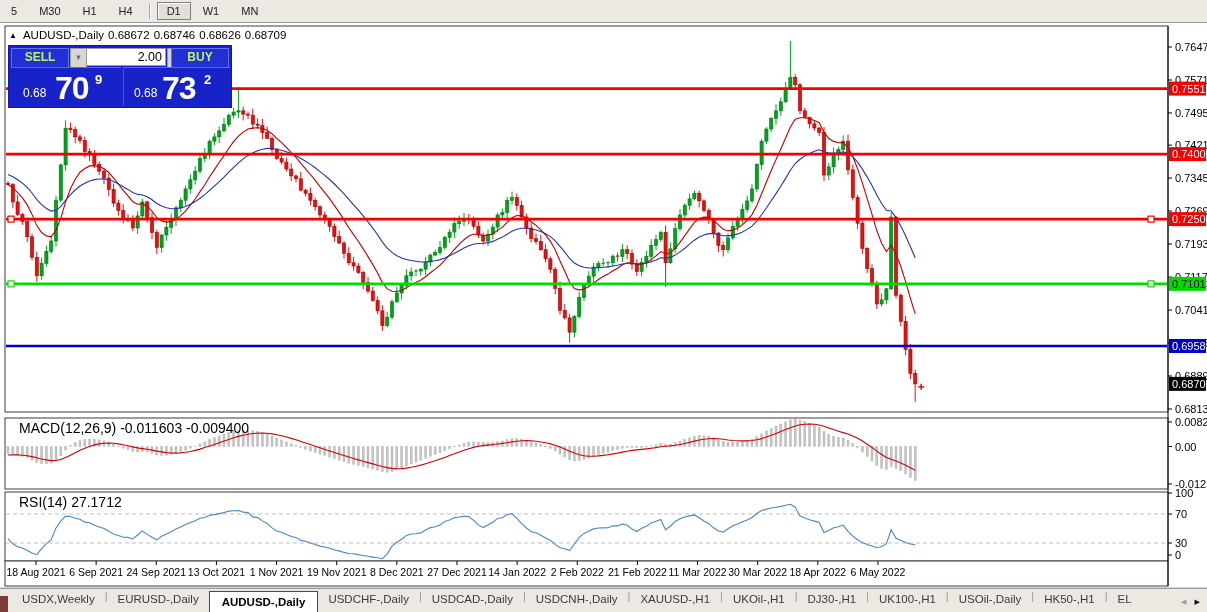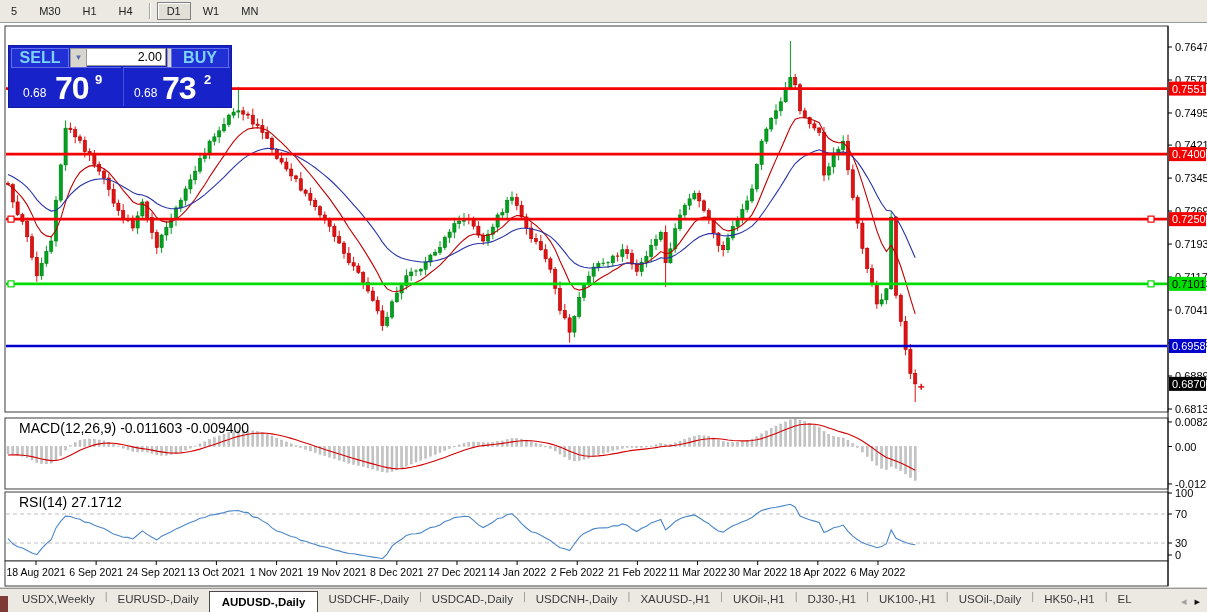--- a/index.html
+++ b/index.html
@@ -17,21 +17,21 @@
   #chart-svg{position:absolute;left:0;top:0;}
 
   #ohlc-header{position:absolute;left:9px;top:6px;font-size:11.5px;color:#000;letter-spacing:0;}
   #ohlc-header .tri{font-size:8px;position:relative;top:-1px;margin-right:6px;}
   #ohlc-header span{margin-right:4px;}
 
   
   #trade-panel{position:absolute;left:8px;top:22px;width:222px;height:61px;background:#1723C9;
                border:1px solid #0F1A9E;}
   .tp-btn{position:absolute;top:2px;width:56px;height:18px;background:#2130D4;border:1px solid #6372E6;
-          color:#7dd3fc;font-size:16px;font-weight:bold;text-align:center;line-height:17px;cursor:pointer;}
+          color:#bef264;font-size:12px;font-weight:bold;text-align:center;line-height:17px;cursor:pointer;}
   #sell-btn{left:2px;} #buy-btn{right:2px;}
   .tp-spin{position:absolute;top:2px;width:15px;height:18px;background:#D9D6CF;border:1px solid #9A9A9A;
            color:#5A6AB0;font-size:8px;text-align:center;line-height:17px;cursor:pointer;}
   #spin-down{left:61px;} #spin-up{left:158px;}
   #lot-input{position:absolute;left:77px;top:2px;width:74px;height:14px;border:1px solid #9A9A9A;
              font-size:12.5px;text-align:right;padding:1px 3px 1px 1px;font-family:"Liberation Sans",sans-serif;}
   .tp-price{position:absolute;top:21px;height:38px;border-top:1px solid #5A68E2;color:#fff;}
   #sell-price{left:2px;width:110px;} #buy-price{left:114px;width:106px;border-left:1px solid #4553DC;}
   .tp-price .small{position:absolute;bottom:6px;left:12px;font-size:12px;font-weight:normal;}
   .tp-price .big{position:absolute;bottom:-1px;left:44px;font-size:32px;font-weight:bold;letter-spacing:-1px;}
@@ -784,20 +784,23 @@
           <text x="697.54" y="553" font-family="Liberation Sans, sans-serif" font-size="10.5" fill="#000" text-anchor="middle">11 Mar 2022</text>
           <line x1="757.6800000000001" y1="538" x2="757.6800000000001" y2="542" stroke="#000"></line>
           <text x="757.6800000000001" y="553" font-family="Liberation Sans, sans-serif" font-size="10.5" fill="#000" text-anchor="middle">30 Mar 2022</text>
           <line x1="817.82" y1="538" x2="817.82" y2="542" stroke="#000"></line>
           <text x="817.82" y="553" font-family="Liberation Sans, sans-serif" font-size="10.5" fill="#000" text-anchor="middle">18 Apr 2022</text>
           <line x1="877.96" y1="538" x2="877.96" y2="542" stroke="#000"></line>
           <text x="877.96" y="553" font-family="Liberation Sans, sans-serif" font-size="10.5" fill="#000" text-anchor="middle">6 May 2022</text>
         </g>
       </svg>
 
+    <div id="ohlc-header">
+      <span class="tri">▲</span><span>AUDUSD-,Daily</span><span>0.68672</span><span>0.68746</span><span>0.68626</span><span>0.68709</span>
+    </div>
 
     <div id="trade-panel">
       <div id="sell-btn" class="tp-btn">SELL</div>
       <div id="spin-down" class="tp-spin">▼</div>
       <input id="lot-input" value="2.00" style="">
       <div id="spin-up" class="tp-spin">▲</div>
       <div id="buy-btn" class="tp-btn">BUY</div>
       <div id="sell-price" class="tp-price">
         <span class="small">0.68</span>
         <span class="big">70</span>

